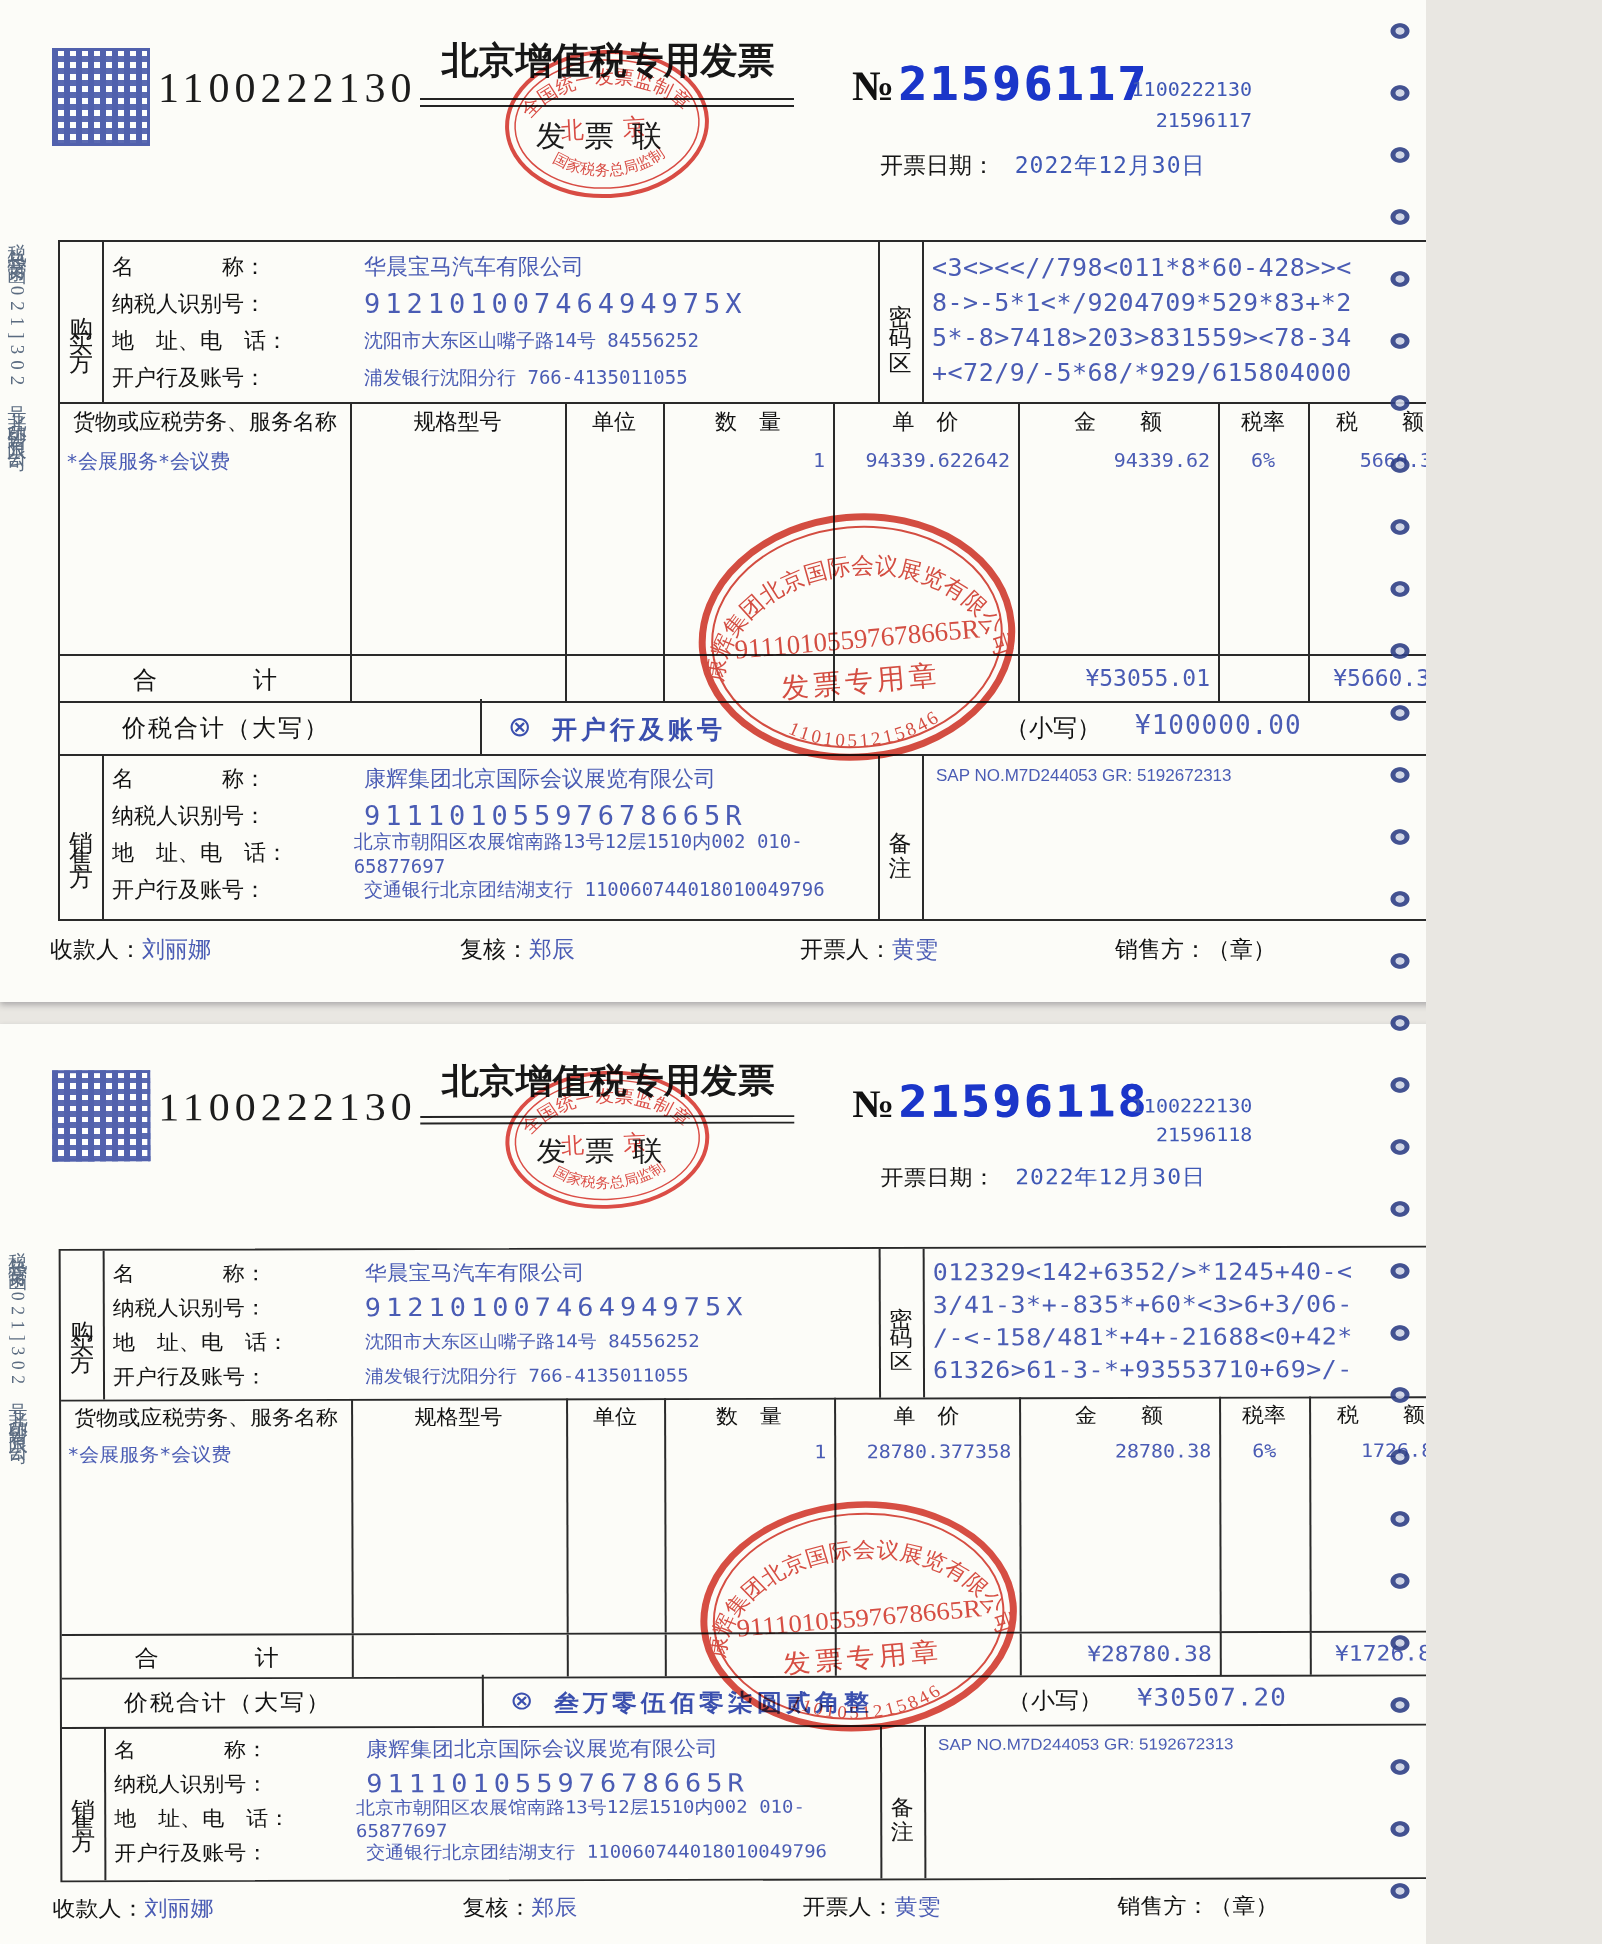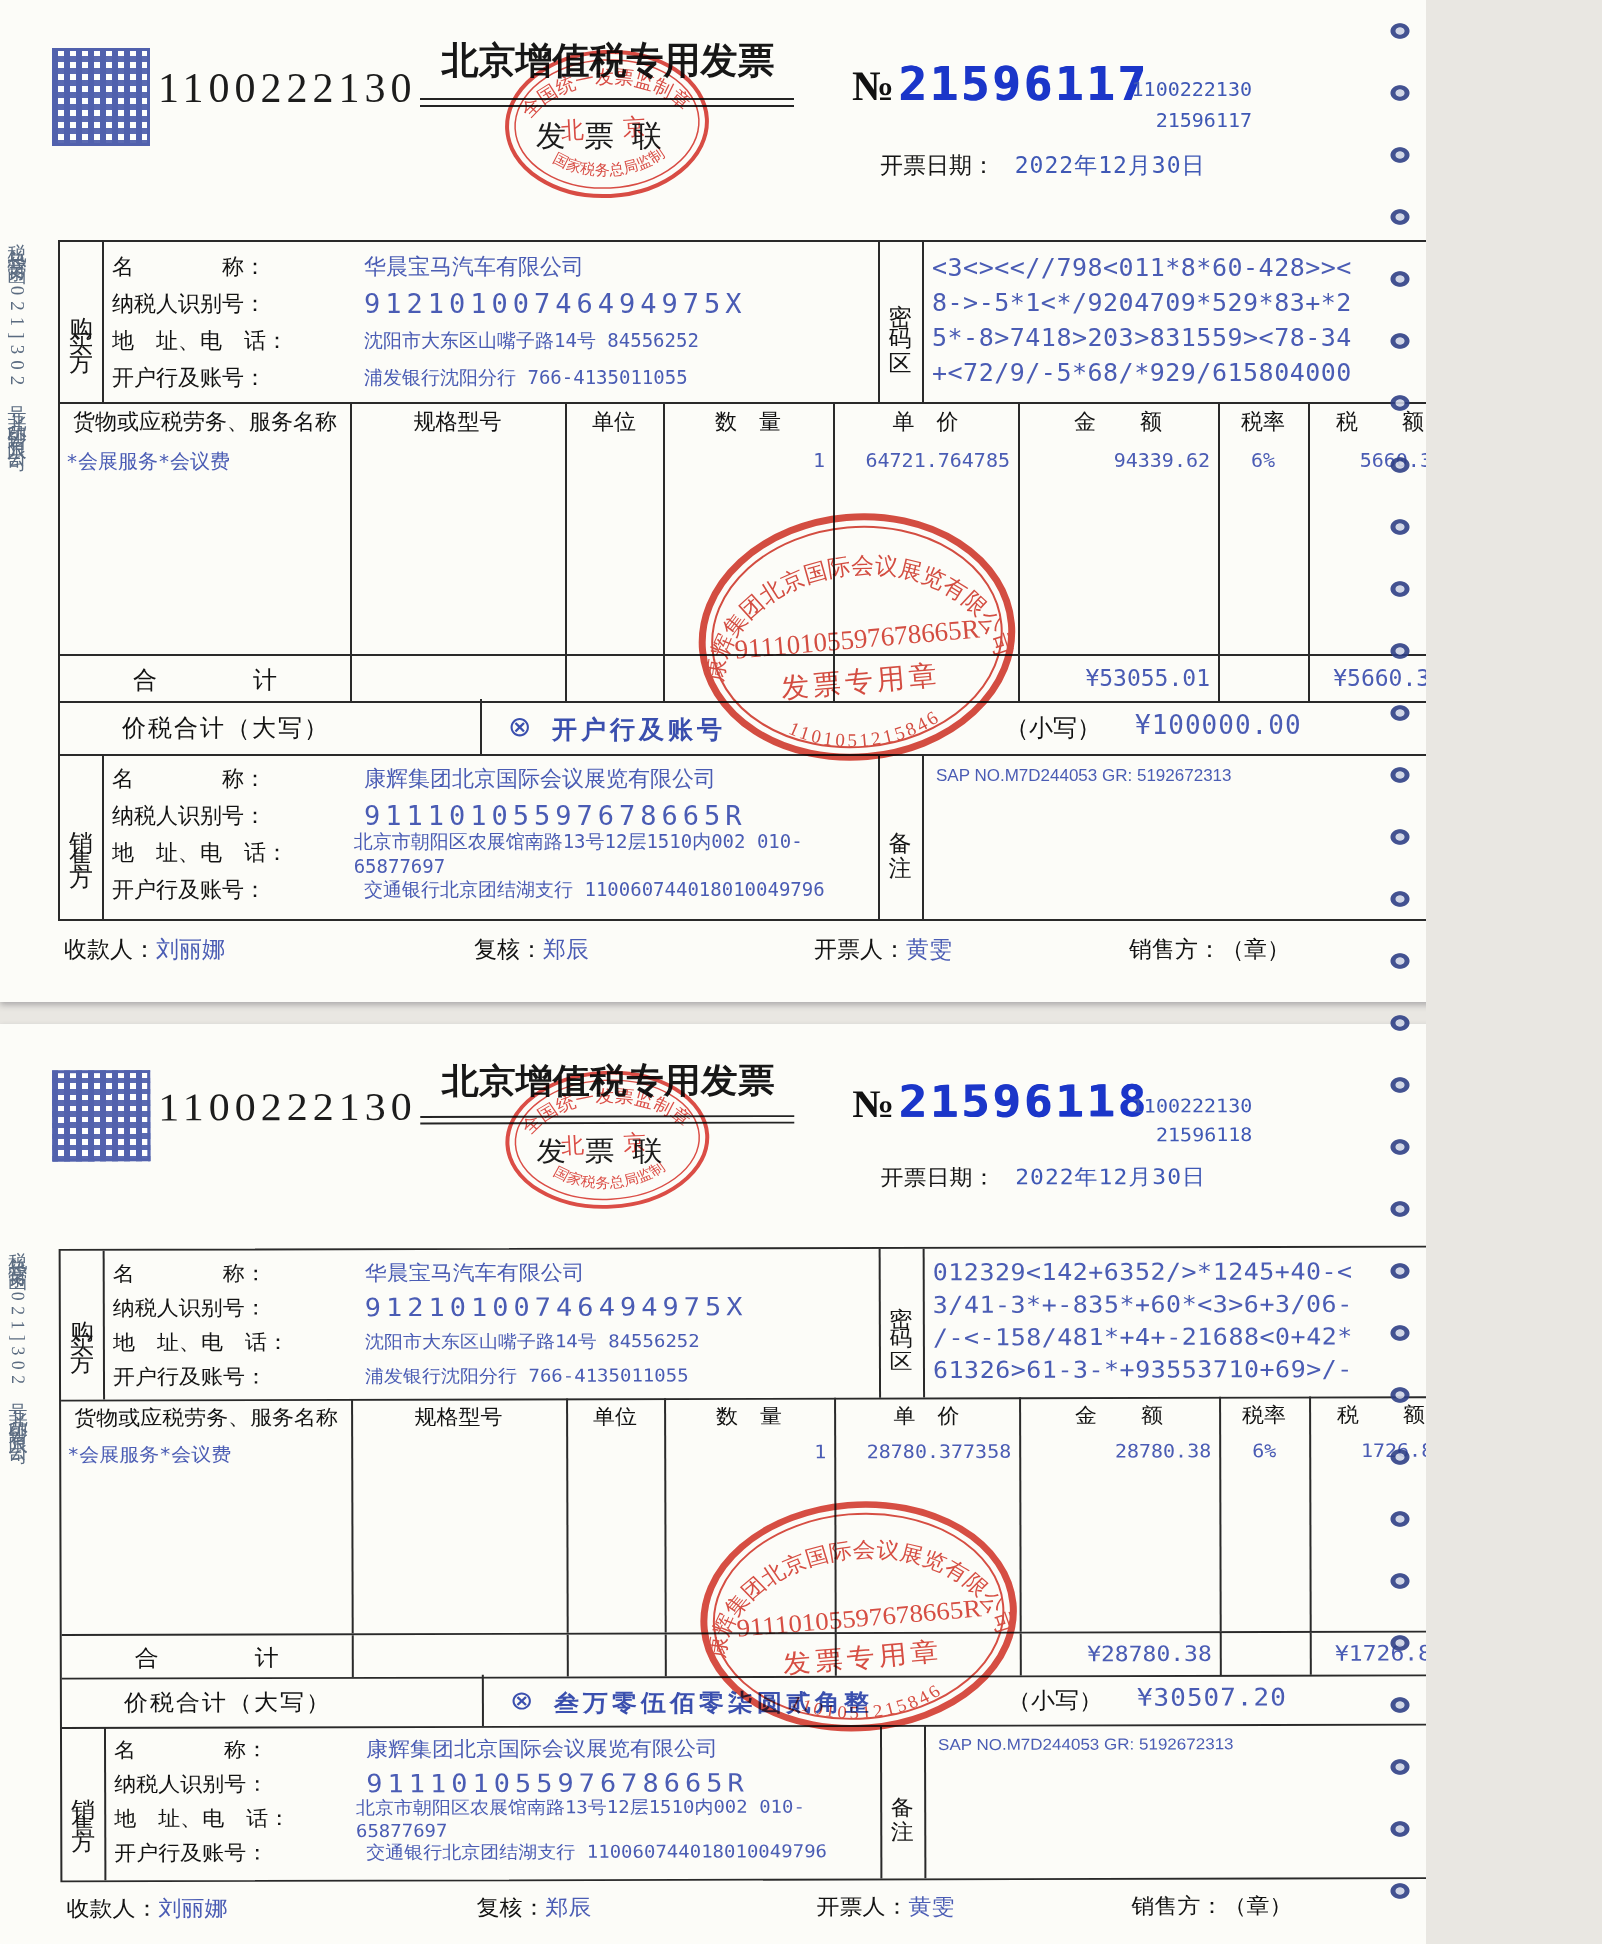--- a/index.html
+++ b/index.html
@@ -70,21 +70,21 @@
 
   .words-lab{position:absolute;left:62px;top:13px;font-size:24px;color:#131313;letter-spacing:2px;}
   .words-sym{position:absolute;left:448px;top:11px;font-size:28px;color:#3a4fae;}
   .words-val{position:absolute;left:492px;top:14px;font-size:25px;color:#3a4fae;letter-spacing:4px;font-weight:bold;}
   .small-lab{position:absolute;left:945px;top:13px;font-size:24px;color:#131313;}
   .small-val{position:absolute;left:1075px;top:11px;font-family:"DejaVu Sans Mono",monospace;font-size:26px;color:#4a5cb4;letter-spacing:1px;}
 
   .remark-box{position:absolute;left:876px;top:12px;width:500px;font-family:Liberation Sans, sans-serif;font-size:17px;color:#4a5cb4;}
 
   
-  .footer{position:absolute;left:54px;top:934px;width:1392px;height:40px;font-size:23px;color:#131313;}
+  .footer{position:absolute;left:40px;top:934px;width:1392px;height:40px;font-size:23px;color:#131313;}
   .fg{position:absolute;top:0;}
   .fg .b-val{font-size:23px;}
 
   
   .side-left{position:absolute;left:4px;top:228px;height:620px;writing-mode:vertical-rl;
       font-size:19px;letter-spacing:6px;color:#5a6b80;}
   .side-right{position:absolute;left:1490px;top:330px;height:560px;writing-mode:vertical-rl;
       font-size:21px;letter-spacing:7px;color:#9c3b34;}
 
   
@@ -180,21 +180,21 @@
           <span class="col-h" style="left:0;width:290px">货物或应税劳务、服务名称</span>
           <span class="col-h" style="left:290px;width:215px">规格型号</span>
           <span class="col-h" style="left:505px;width:98px">单位</span>
           <span class="col-h" style="left:603px;width:170px">数　量</span>
           <span class="col-h" style="left:773px;width:185px">单　价</span>
           <span class="col-h" style="left:958px;width:200px">金　　额</span>
           <span class="col-h" style="left:1158px;width:90px">税率</span>
           <span class="col-h" style="left:1248px;width:144px">税　　额</span>
           <span class="iv" style="left:6px;width:280px">*会展服务*会议费</span>
           <span class="iv r" style="left:605px;width:160px">1</span>
-          <span class="iv r" style="left:778px;width:172px">64721.764785</span>
+          <span class="iv r" style="left:778px;width:172px">94339.622642</span>
           <span class="iv r" style="left:962px;width:188px">94339.62</span>
           <span class="iv c" style="left:1158px;width:90px">6%</span>
           <span class="iv r" style="left:1250px;width:134px">5660.38</span>
         </div>
 
         <div class="row row-total collines">
           <span class="total-lab">合　　　　计</span>
           <span class="tv" style="left:962px;width:188px">¥53055.01</span>
           <span class="tv" style="left:1250px;width:134px">¥5660.38</span>
         </div>

